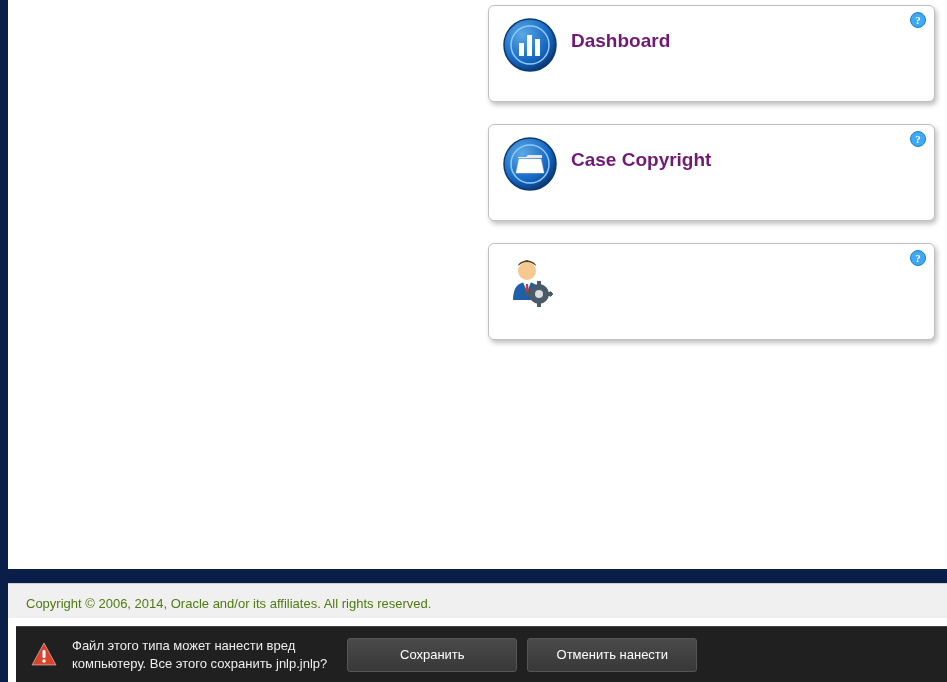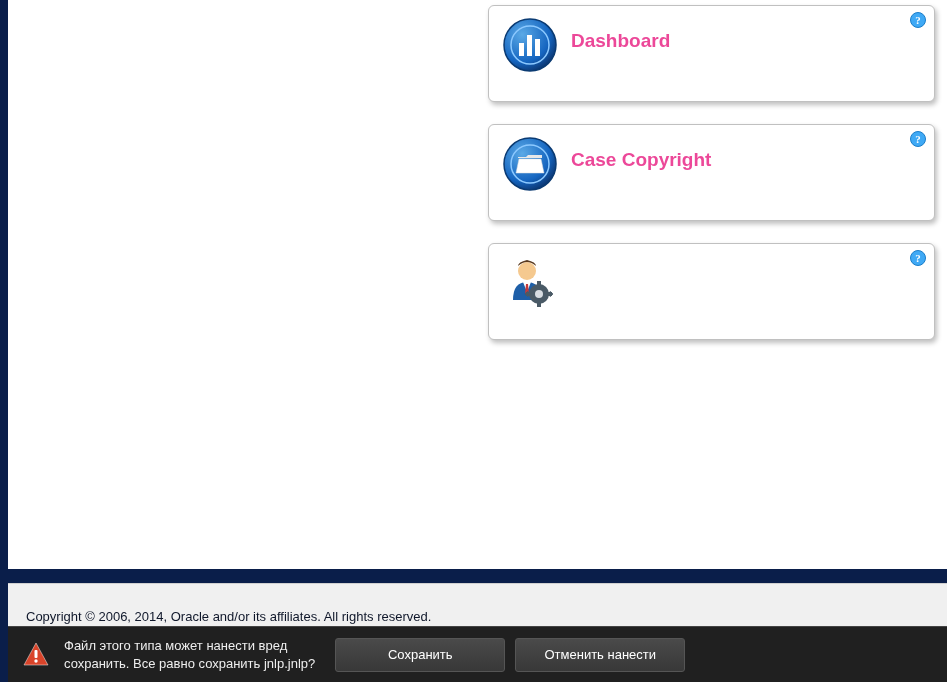--- a/index.html
+++ b/index.html
@@ -44,21 +44,21 @@
       cursor: pointer;
     }
     .card-icon {
       width: 54px;
       height: 54px;
       flex-shrink: 0;
       margin-right: 14px;
       margin-top: 2px;
     }
     .card-title {
-      color: #ec4899;
+      color: #701a75;
       font-size: 19px;
       font-weight: bold;
       margin-top: 14px;
     }
     .help-icon {
       position: absolute;
       top: 6px;
       right: 8px;
       width: 16px;
       height: 16px;
@@ -72,27 +72,27 @@
       top: 569px;
     }
     .footer {
       position: absolute;
       left: 0;
       right: 0;
       top: 583px;
       height: 35px;
       background: #f0f0f0;
       border-top: 1px solid #d0d0d0;
-      padding: 25px 18px;
+      padding: 12px 18px;
       font-size: 13px;
-      color: #0f172a;
+      color: #4d7c0f;
     }
     .download-bar {
       position: absolute;
-      left: 0;
+      left: 8px;
       right: 0;
       bottom: 0;
       height: 56px;
       background: #202020;
       display: flex;
       align-items: center;
       padding: 0 10px;
       color: #eee;
       border-top: 1px solid #444;
     }
@@ -225,19 +225,19 @@
   <div class="download-bar">
     <span class="warn-icon">
       <svg viewBox="0 0 28 28">
         <path d="M14 2 L26 24 L2 24 Z" fill="#d9442a" stroke="#f0f0f0" stroke-width="0.5"></path>
         <rect x="12.5" y="9" width="3" height="8" fill="#fff" rx="1"></rect>
         <circle cx="14" cy="20" r="1.7" fill="#fff"></circle>
       </svg>
     </span>
     <div class="download-text">
       <div>Файл этого типа может нанести вред</div>
-      <div>сохранить. Все равно сохранить jnlp.jnlp?</div>
+      <div>компьютеру. Все этого сохранить jnlp.jnlp?</div>
     </div>
     <button class="download-btn">Сохранить</button>
     <button class="download-btn">Отменить нанести</button>
   </div>
 
 </div>
 
 </body></html>

